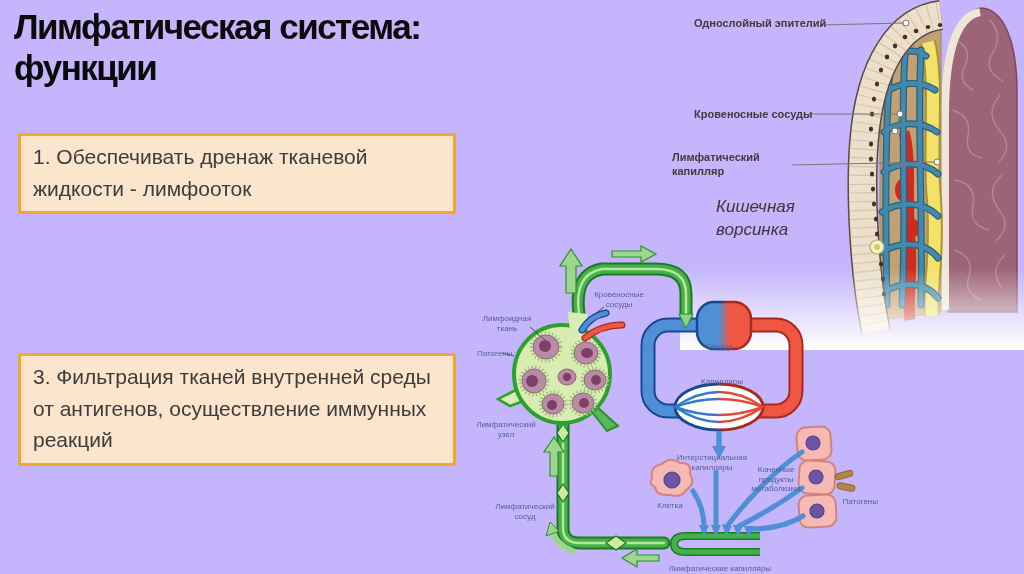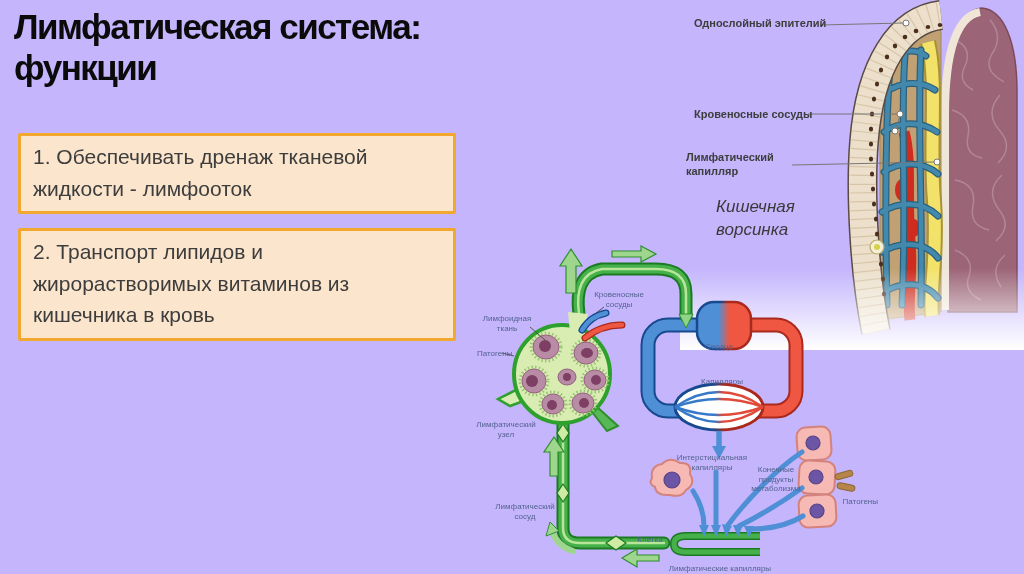--- a/index.html
+++ b/index.html
@@ -21,22 +21,22 @@
 </head>
 <body>
 
 <div id="slide">
 
   <div class="title">Лимфатическая система: функции</div>
 
   <div class="fnbox b1">
     <span>1. Обеспечивать дренаж тканевой жидкости - лимфооток</span>
   </div>
-  <div class="fnbox b2">
-    <span>2. Транспорт липидов и жирорастворимых витаминов из кишечника в кровь</span>
+  <div class="fnbox b3">
+    <span>3. Фильтрация тканей внутренней среды от антигенов, осуществление иммунных реакций</span>
   </div>
 
   <svg style="left:680px;top:0;width:344px;height:350px;" viewBox="680 0 344 350">
     <defs>
       <linearGradient id="fadeV" x1="0" y1="0" x2="0" y2="1">
         <stop offset="0" stop-color="#ffffff" stop-opacity="0"></stop>
         <stop offset="1" stop-color="#ffffff" stop-opacity="1"></stop>
       </linearGradient>
     </defs>
 
@@ -135,21 +135,21 @@
       <circle cx="900" cy="114" r="3"></circle>
       <circle cx="895" cy="131" r="3"></circle>
       <circle cx="937" cy="162" r="3"></circle>
     </g>
 
     <rect x="680" y="268" width="344" height="82" fill="url(#fadeV)"></rect>
   </svg>
 
   <div class="vlabel" style="left:694px;top:17px;">Однослойный эпителий</div>
   <div class="vlabel" style="left:694px;top:108px;">Кровеносные сосуды</div>
-  <div class="vlabel" style="left:686px;top:151px;width:96px;">Лимфатический капилляр</div>
+  <div class="vlabel" style="left:672px;top:151px;width:96px;">Лимфатический капилляр</div>
   <div class="caption">Кишечная ворсинка</div>
 
   <svg style="left:455px;top:240px;width:440px;height:334px;" viewBox="455 240 440 334">
     <defs>
       <clipPath id="clipL">
           <rect x="455" y="240" width="265" height="334"></rect>
         </clipPath>
       <clipPath id="clipR">
           <rect x="720" y="240" width="175" height="334"></rect>
         </clipPath>
@@ -318,19 +318,19 @@
     </g>
   </svg>
 
   <div class="dlabel" style="left:583px;top:290px;width:72px;">Кровеносные сосуды</div>
   <div class="dlabel" style="left:476px;top:314px;width:62px;">Лимфоидная ткань</div>
   <div class="dlabel la" style="left:477px;top:349px;width:44px;">Патогены</div>
   <div class="dlabel" style="left:690px;top:342px;width:58px;">Сердце</div>
   <div class="dlabel" style="left:690px;top:377px;width:64px;">Капилляры</div>
   <div class="dlabel" style="left:468px;top:420px;width:76px;">Лимфатический узел</div>
   <div class="dlabel" style="left:662px;top:453px;width:100px;">Интерстициальная капилляры</div>
-  <div class="dlabel" style="left:628px;top:501px;width:44px;margin-top:34px;">Клетка</div>
+  <div class="dlabel" style="left:648px;top:501px;width:44px;">Клетка</div>
   <div class="dlabel" style="left:745px;top:465px;width:62px;">Конечные продукты метаболизма</div>
   <div class="dlabel" style="left:834px;top:497px;width:44px;text-align:right;">Патогены</div>
   <div class="dlabel" style="left:488px;top:502px;width:74px;">Лимфатический сосуд</div>
   <div class="dlabel" style="left:658px;top:564px;width:124px;">Лимфатические капилляры</div>
 
 </div>
 
 </body></html>

